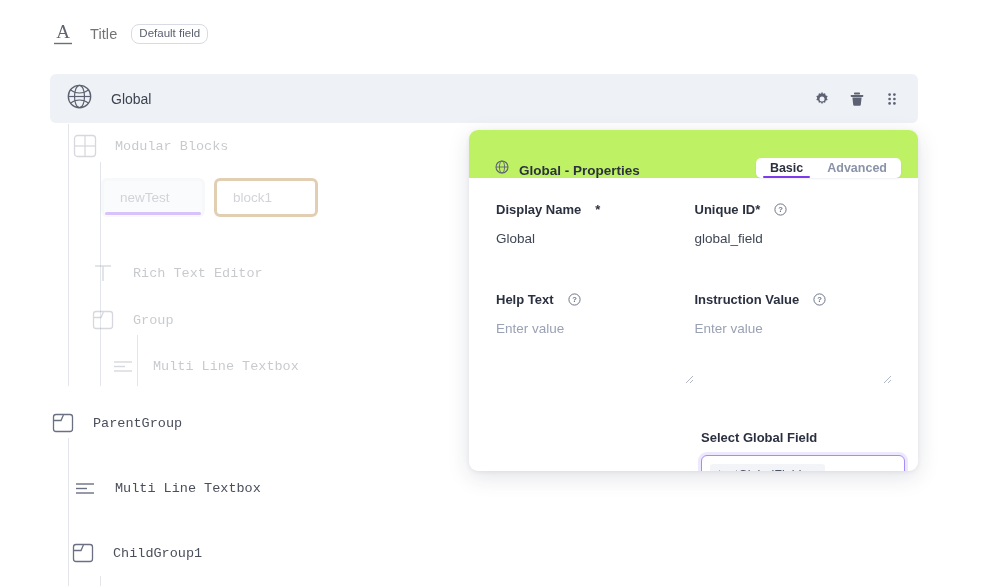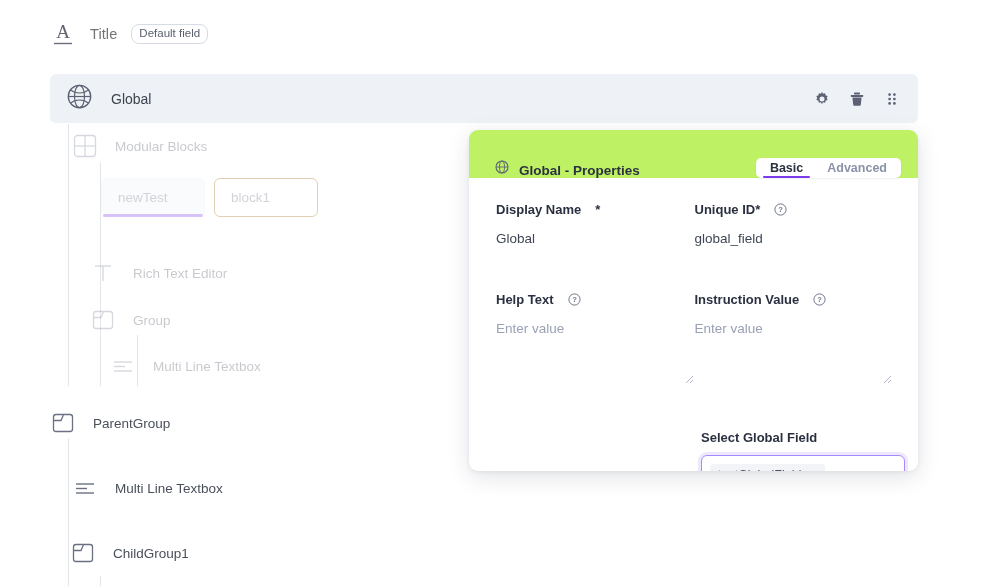--- a/index.html
+++ b/index.html
@@ -62,36 +62,37 @@
   .bar-actions .act { width: 16px; height: 16px; display:block; cursor: pointer; }
 
   
   .tree { position: absolute; left: 0; top: 120px; width: 470px; height: 466px; }
   .vline { position: absolute; width: 1px; background: #e2e5ea; }
 
   .node {
     position: absolute;
     display: flex; align-items: center; gap: 17px;
     height: 30px;
+    font-family: Liberation Mono, monospace;
   }
   .node .nlabel { font-size: 13.5px; color: #4a4f5b; white-space: nowrap; }
   .node .nicon { width: 26px; height: 26px; flex: none; display:block; }
   .faded { opacity: .30; }
 
   
   .block-tabs { position: absolute; left: 101px; top: 178px; display: flex; gap: 9px; }
   .btab {
     width: 104px; height: 39px;
     border-radius: 6px;
     display: flex; align-items: center;
     padding-left: 16px;
     font-size: 13.5px;
     color: #6b7080;
     background: #ffffff;
-    border: 1px solid #a16207;
+    border: 3px solid #a16207;
     position: relative;
   }
   .btab.active { background: #f1f2f7; border-color: #e7e9ef; }
   .btab.active::after {
     content:"";
     position: absolute; left: 1px; right: 1px; bottom: -1px;
     height: 3px; border-radius: 2px;
     background: #7c3aed;
   }
 

